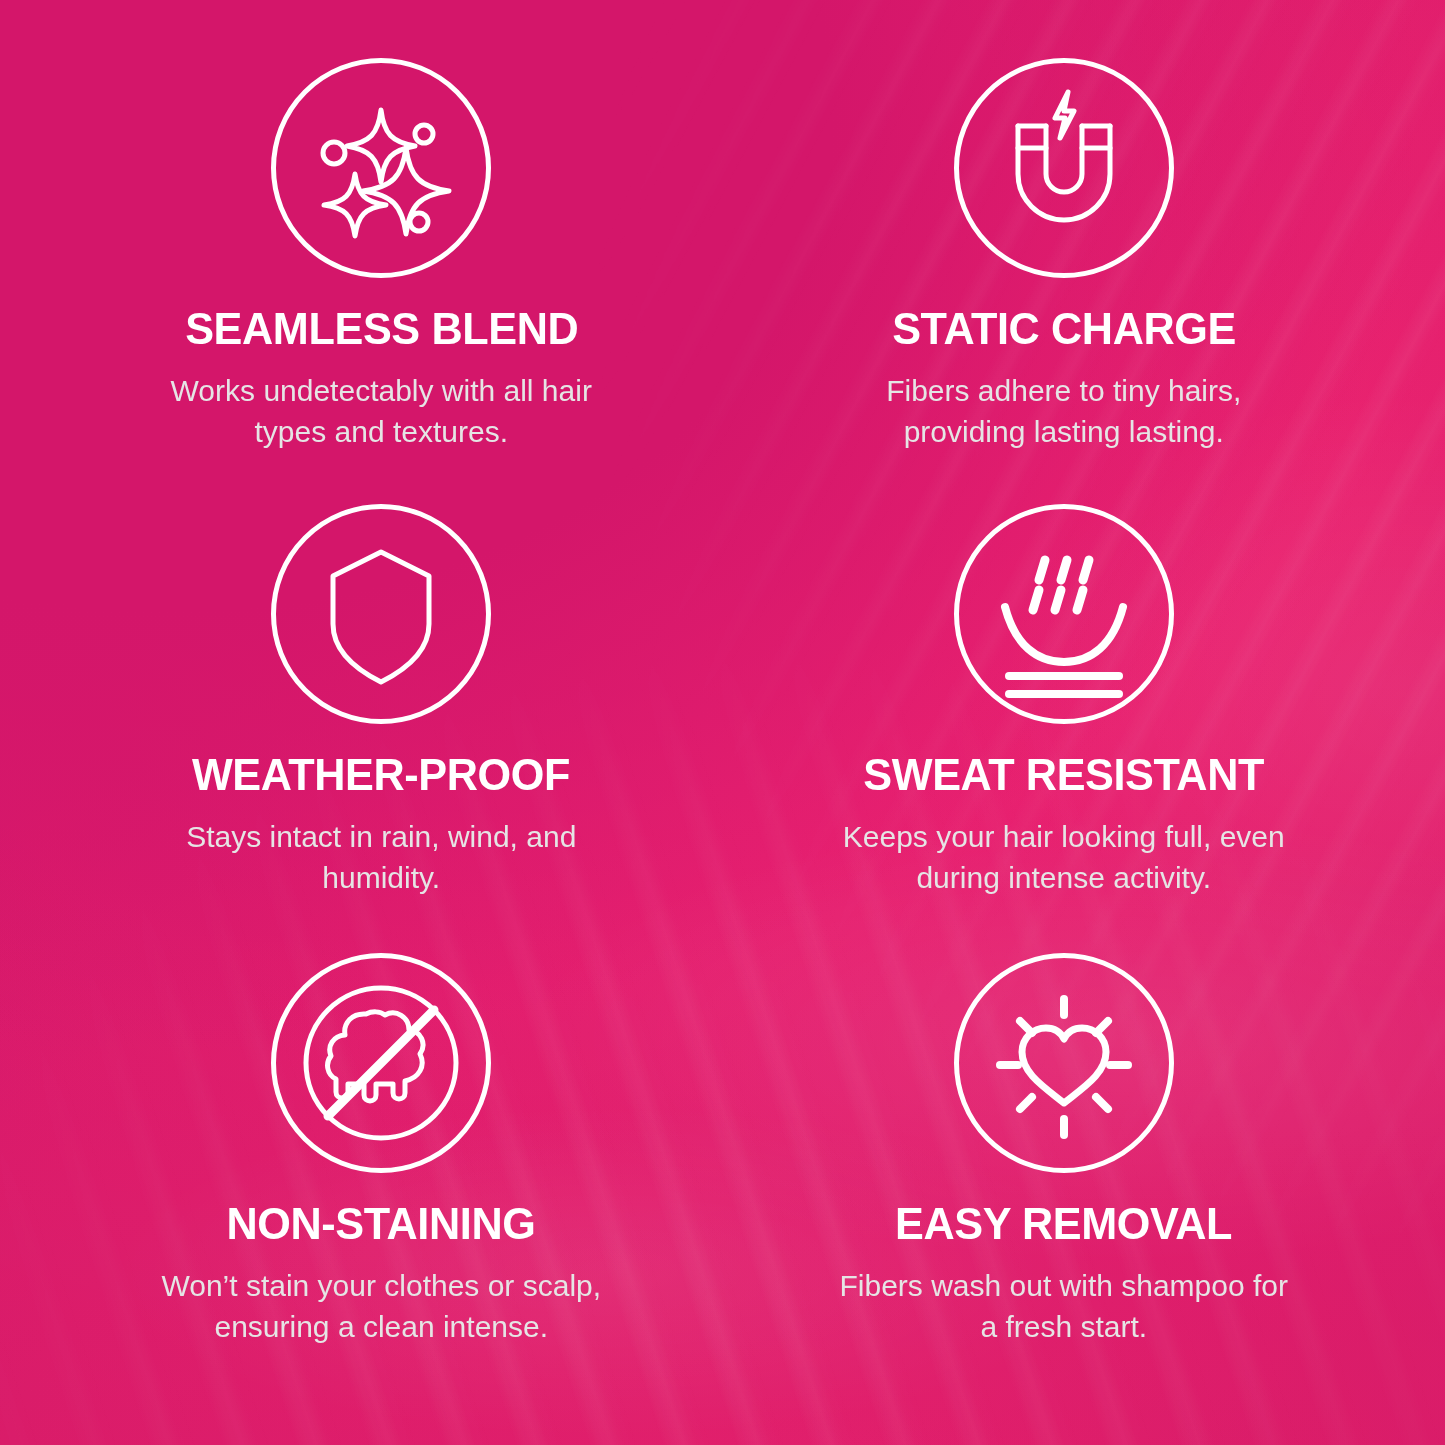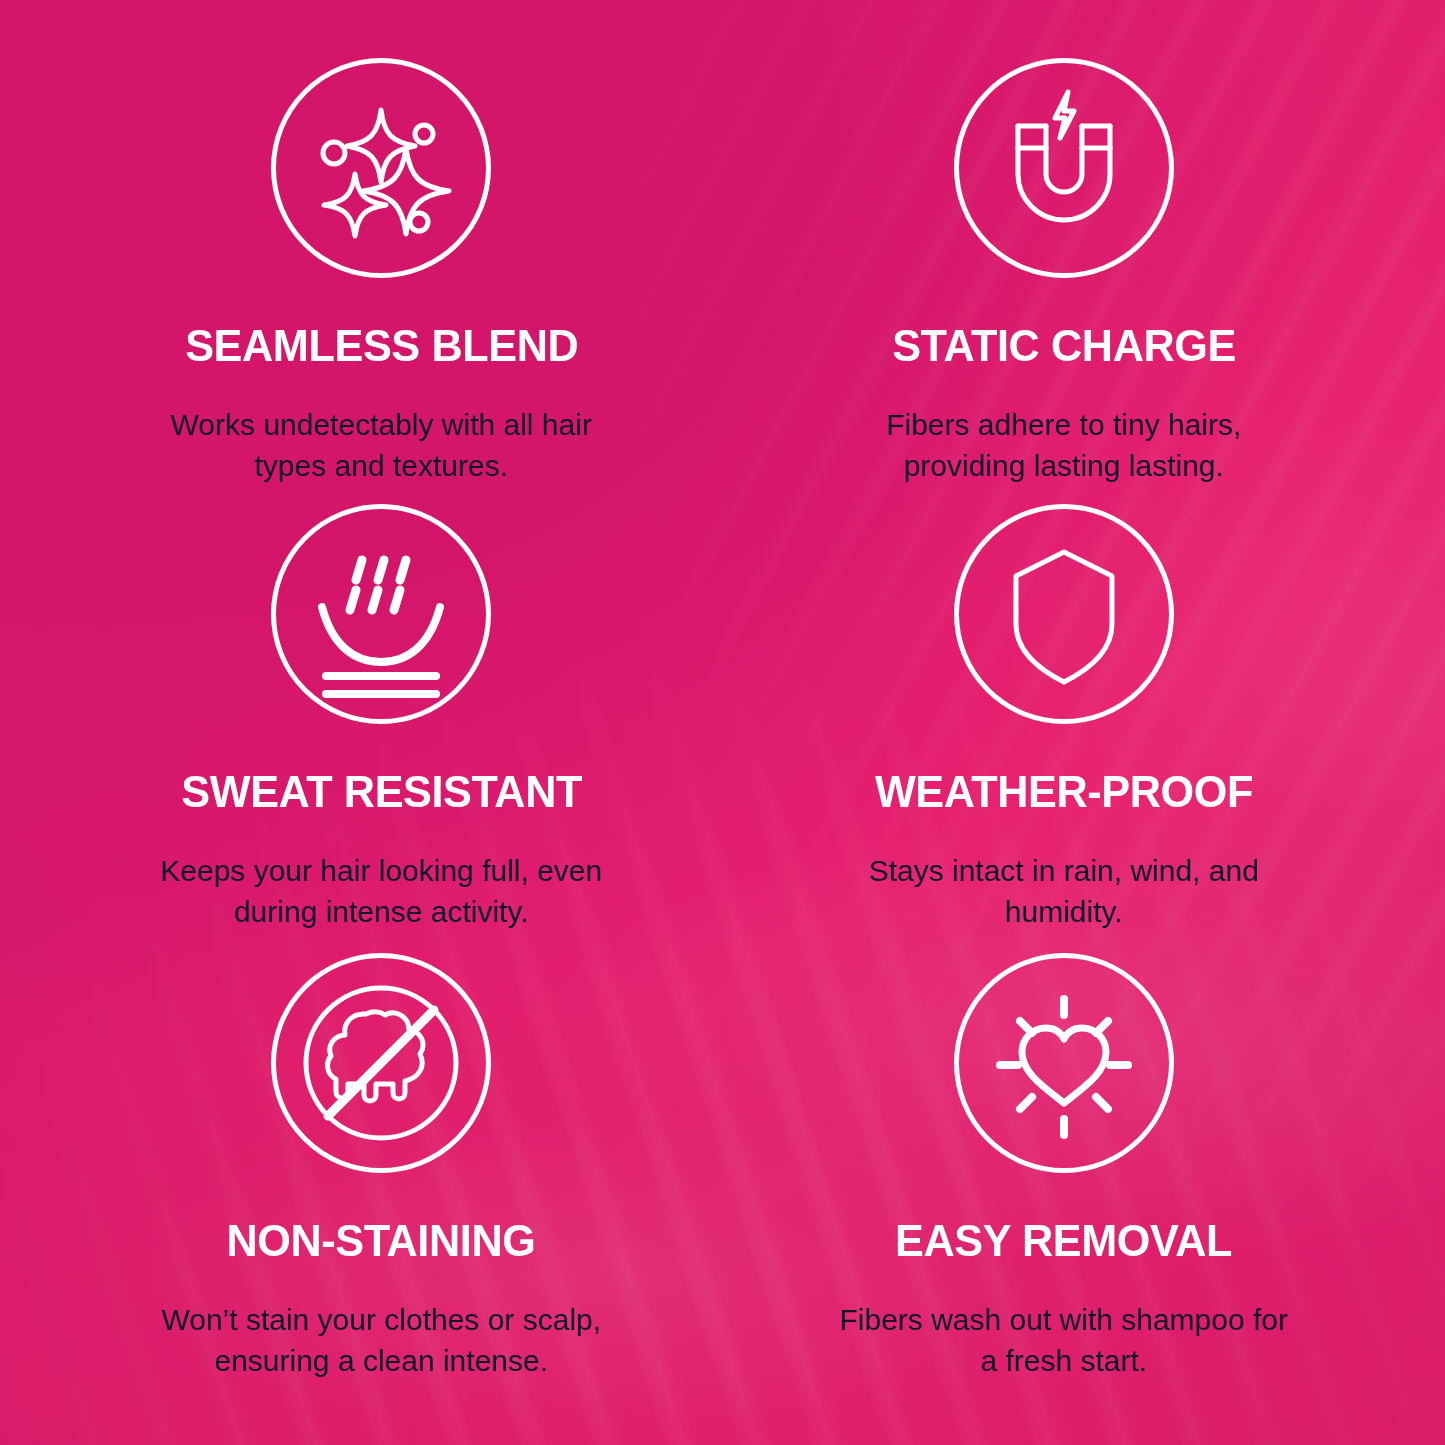--- a/index.html
+++ b/index.html
@@ -75,40 +75,39 @@
     grid-template-rows:1fr 1fr 1fr;
     padding:54px 40px 46px 40px;
   }
 
   .feature{
     display:flex;
     flex-direction:column;
     align-items:center;
     justify-content:flex-start;
     text-align:center;
-    gap:17px;
   }
 
   .icon-wrap{ width:224px; height:224px; display:block; }
   .icon-wrap svg{ display:block; width:100%; height:100%; }
 
   .f-title{
     color:#FFFFFF;
     font-family:"Liberation Sans", sans-serif;
     font-weight:bold;
     font-size:45px;
     letter-spacing:-0.4px;
     line-height:1;
     margin-top:26px;
     white-space:nowrap;
     transform:scaleX(0.96);
   }
 
   .f-desc{
-    color:#0f172a;
+    color:#e5e5e5;
     font-family:"Liberation Sans", sans-serif;
     font-weight:normal;
     font-size:30px;
     line-height:41px;
     margin-top:19px;
     max-width:470px;
   }
 
   
   .row1 .icon-wrap{ margin-top:2px; }
@@ -165,49 +164,49 @@
       </svg>
     </div>
     <div class="f-title">STATIC CHARGE</div>
     <div class="f-desc">Fibers adhere to tiny hairs, providing lasting lasting.</div>
   </div>
 
   <div class="feature row2">
     <div class="icon-wrap">
       <svg viewBox="0 0 224 224" fill="none" stroke="#FFFFFF" stroke-width="5" stroke-linecap="round" stroke-linejoin="round">
         <circle cx="112" cy="112" r="107.5"></circle>
+        <path d="M112 50 L160 74 L160 122 C160 150 136 168 112 180
+                 C88 168 64 150 64 122 L64 74 Z"></path>
+      </svg>
+    </div>
+    <div class="f-title">WEATHER-PROOF</div>
+    <div class="f-desc">Stays intact in rain, wind, and humidity.</div>
+  </div>
+
+  <div class="feature row2">
+    <div class="icon-wrap">
+      <svg viewBox="0 0 224 224" fill="none" stroke="#FFFFFF" stroke-width="5" stroke-linecap="round" stroke-linejoin="round">
+        <circle cx="112" cy="112" r="107.5"></circle>
 
         <path d="M93 58 L87 78" stroke-width="9"></path>
         <path d="M115 58 L109 78" stroke-width="9"></path>
         <path d="M137 58 L131 78" stroke-width="9"></path>
 
         <path d="M87 88 L81 108" stroke-width="9"></path>
         <path d="M109 88 L103 108" stroke-width="9"></path>
         <path c="" d="M131 88 L125 108" stroke-width="9"></path>
 
         <path d="M53 105 C63 143 85 160 112 160 C139 160 161 143 171 105" stroke-width="8"></path>
 
         <path d="M57 174 L167 174" stroke-width="8"></path>
         <path d="M57 192 L167 192" stroke-width="8"></path>
       </svg>
     </div>
     <div class="f-title">SWEAT RESISTANT</div>
     <div class="f-desc">Keeps your hair looking full, even during intense activity.</div>
-  </div>
-
-  <div class="feature row2">
-    <div class="icon-wrap">
-      <svg viewBox="0 0 224 224" fill="none" stroke="#FFFFFF" stroke-width="5" stroke-linecap="round" stroke-linejoin="round">
-        <circle cx="112" cy="112" r="107.5"></circle>
-        <path d="M112 50 L160 74 L160 122 C160 150 136 168 112 180
-                 C88 168 64 150 64 122 L64 74 Z"></path>
-      </svg>
-    </div>
-    <div class="f-title">WEATHER-PROOF</div>
-    <div class="f-desc">Stays intact in rain, wind, and humidity.</div>
   </div>
 
   <div class="feature row3">
     <div class="icon-wrap">
       <svg viewBox="0 0 224 224" fill="none" stroke="#FFFFFF" stroke-width="5" stroke-linecap="round" stroke-linejoin="round">
         <circle cx="112" cy="112" r="107.5"></circle>
 
         <circle cx="112" cy="112" r="75"></circle>
 
         <path d="M97 63

